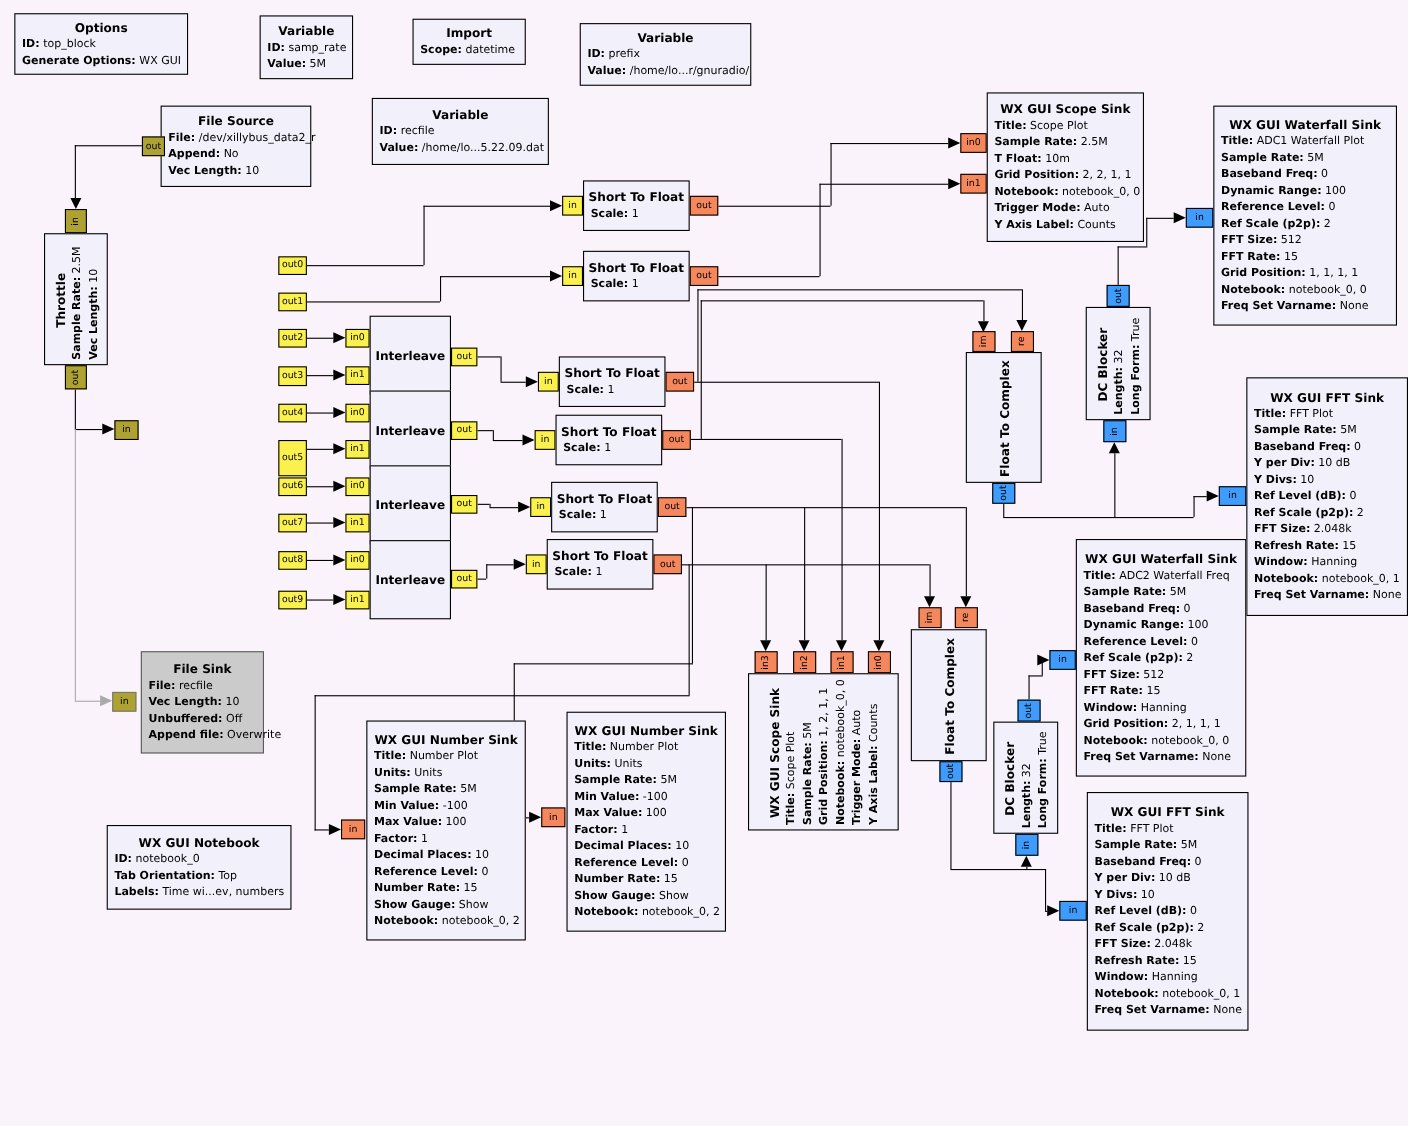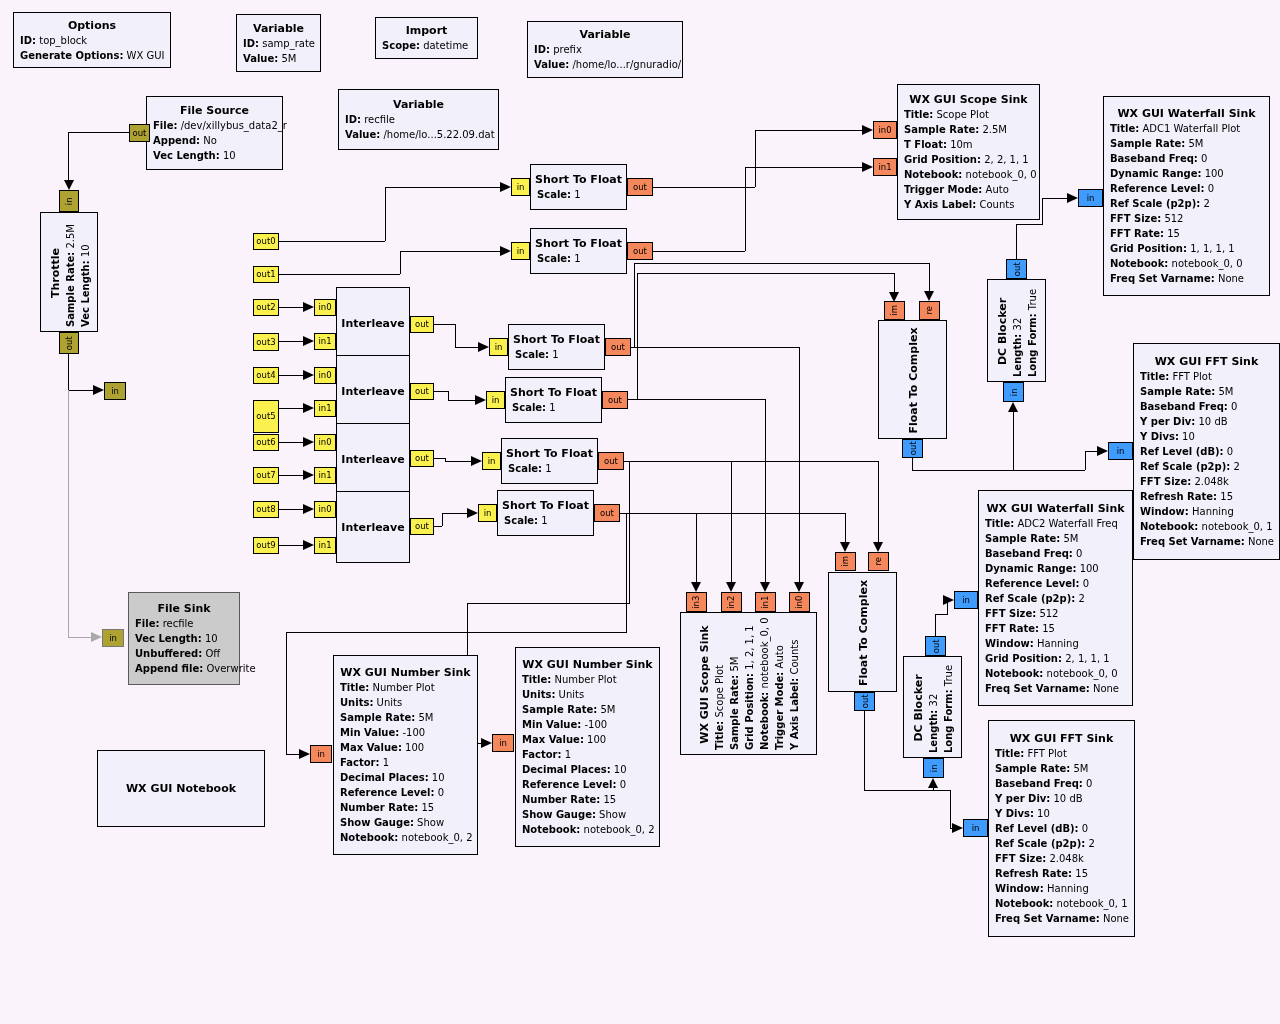--- a/index.html
+++ b/index.html
@@ -595,20 +595,25 @@
         <div class="p"><b>Unbuffered:</b><span> Off</span></div>
         <div class="p"><b>Append file:</b><span> Overwrite</span></div>
       </div>
   </div>
   <div class="pt po disb" style="left:102px;top:629px;width:22px;height:18px">
       <span>in</span>
     </div>
 
   <div class="block" style="left:97px;top:750px;width:168px;height:77px">
     <div class="bt">WX GUI Notebook</div>
+    <div class="bp">
+        <div class="p"><b>ID:</b><span> notebook_0</span></div>
+        <div class="p"><b>Tab Orientation:</b><span> Top</span></div>
+        <div class="p"><b>Labels:</b><span> Time wi...ev, numbers</span></div>
+      </div>
   </div>
 
   <div class="block" style="left:333px;top:655px;width:145px;height:200px">
     <div class="bt">WX GUI Number Sink</div>
     <div class="bp">
         <div class="p"><b>Title:</b><span> Number Plot</span></div>
         <div class="p"><b>Units:</b><span> Units</span></div>
         <div class="p"><b>Sample Rate:</b><span> 5M</span></div>
         <div class="p"><b>Min Value:</b><span> -100</span></div>
         <div class="p"><b>Max Value:</b><span> 100</span></div>

